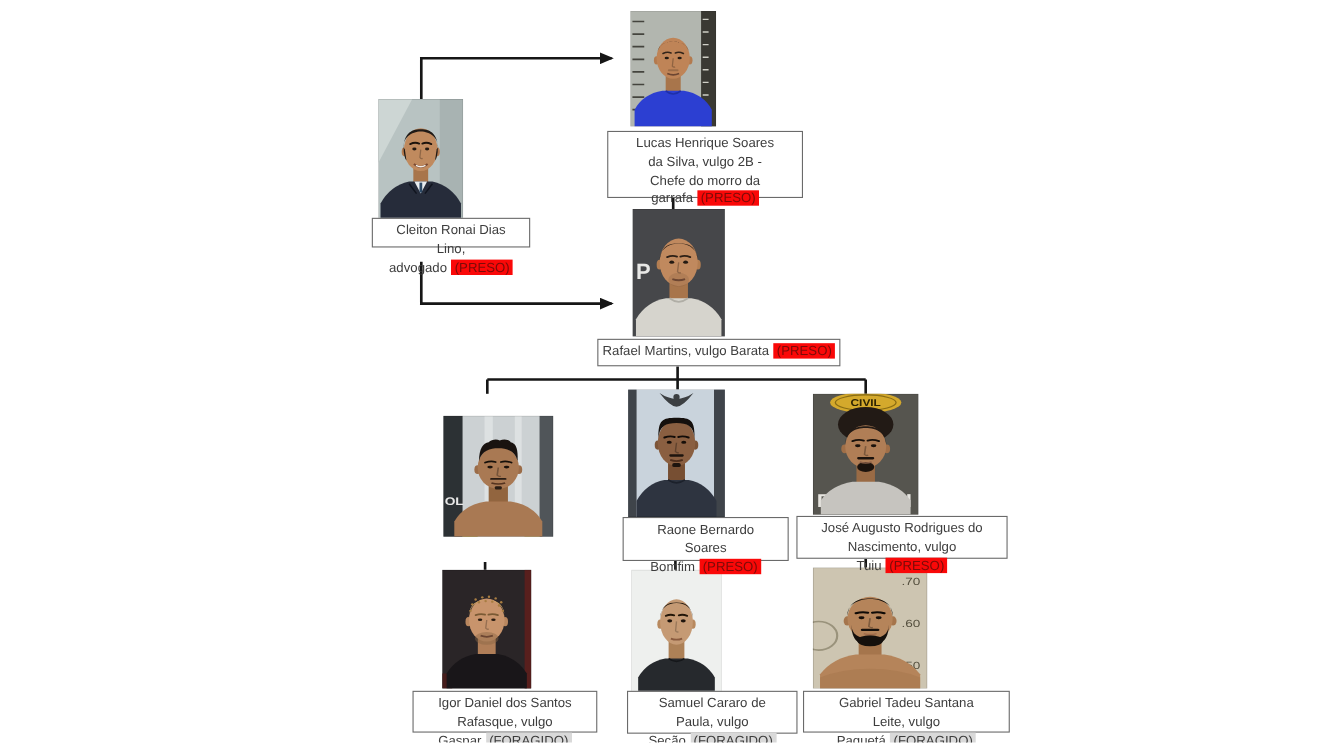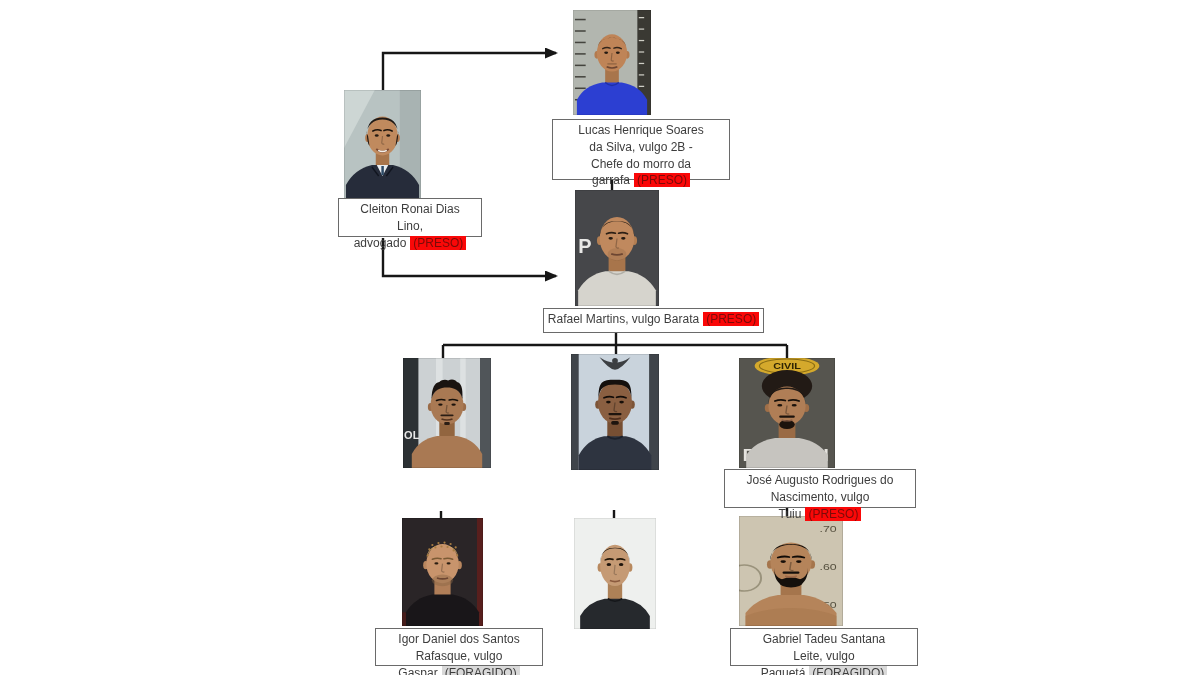--- a/index.html
+++ b/index.html
@@ -131,21 +131,21 @@
       <path d="M30,41.5 Q34.5,39.5 38.5,41" stroke="#2d2016" stroke-width="1.6" fill="none" stroke-linecap="round"></path>
       <path d="M41.5,41 Q45.5,39.5 50,41.5" stroke="#2d2016" stroke-width="1.6" fill="none" stroke-linecap="round"></path>
       <ellipse cx="34" cy="45.8" rx="2.1" ry="1.3" fill="#241a12"></ellipse>
       <ellipse cx="46" cy="45.8" rx="2.1" ry="1.3" fill="#241a12"></ellipse>
       <path d="M40,46 L39,54 Q40.2,55.6 41.9,54.8" stroke="rgba(0,0,0,0.25)" stroke-width="1.2" fill="none"></path>
       <path d="M34.5,60.5 Q40,62.5 45.5,60.5" stroke="#6d4632" stroke-width="1.7" fill="none"></path>
       <rect width="80" height="110" fill="none" stroke="rgba(0,0,0,0.2)"></rect>
     </svg>
   </div>
 
-  <div class="photo" style="left:403px;top:358px;width:88px;height:110px">
+  <div class="photo" style="left:403px;top:378px;width:100px;height:110px">
     <svg viewBox="0 0 80 110" preserveAspectRatio="none">
       <rect width="80" height="110" fill="#ccd1d3"></rect>
       <rect x="30" width="6" height="110" fill="#dde1e2"></rect>
       <rect x="52" width="5" height="110" fill="#dde1e2"></rect>
       <rect width="14" height="110" fill="#2c3134"></rect>
       <rect x="70" width="10" height="110" fill="#3a4043" opacity="0.85"></rect>
       <text x="1" y="81" font-size="10" font-weight="bold" fill="#e8e8e8">OL</text>
       <rect x="14" y="100" width="11" height="10" fill="#b9ae3e"></rect>
       <rect x="59" y="102" width="11" height="8" fill="#b9ae3e" opacity="0.7"></rect>
       <rect x="33" y="58" width="14" height="24" fill="#92653f"></rect>
@@ -299,36 +299,42 @@
       <path d="M40,46 L39.1,53.5 Q40.3,55 41.9,54.3" stroke="rgba(0,0,0,0.3)" stroke-width="1.2" fill="none"></path>
       <path d="M35.5,60 Q40,61.8 44.5,60" stroke="#a06a4a" stroke-width="1.4" fill="none"></path>
       <rect width="80" height="110" fill="none" stroke="rgba(0,0,0,0.2)"></rect>
     </svg>
   </div>
 
   <div class="label" style="left:522px;top:119px;width:178px;height:61px">
     <p><span>Lucas Henrique Soares da Silva, vulgo 2B - Chefe do morro da garrafa</span><span class="st preso">(PRESO)</span></p>
   </div>
 
-  <div class="label" style="left:308px;top:198px;width:144px;height:39px">
+  <div class="label" style="left:308px;top:198px;width:144px;height:27px">
     <p><span>Cleiton Ronai Dias Lino, advogado</span><span class="st preso">(PRESO)</span></p>
   </div>
 
   <div class="label nowrap" style="left:513px;top:308px;width:221px;height:25px">
     <p><span>Rafael Martins, vulgo Barata</span><span class="st preso">(PRESO)</span></p>
   </div>
 
 
+  <div class="label" style="left:536px;top:470px;width:151px;height:40px">
+    <p><span>Raone Bernardo Soares Bomfim</span><span class="st preso">(PRESO)</span></p>
+  </div>
 
   <div class="label" style="left:694px;top:469px;width:192px;height:39px">
     <p><span>José Augusto Rodrigues do Nascimento, vulgo Tuiu</span><span class="st preso">(PRESO)</span></p>
   </div>
 
   <div class="label" style="left:345px;top:628px;width:168px;height:38px">
     <p><span>Igor Daniel dos Santos Rafasque, vulgo Gaspar</span><span class="st foragido">(FORAGIDO)</span></p>
   </div>
 
+  <div class="label" style="left:540px;top:628px;width:155px;height:39px">
+    <p><span>Samuel Cararo de Paula, vulgo Secão</span><span class="st foragido">(FORAGIDO)</span></p>
+  </div>
 
   <div class="label" style="left:700px;top:628px;width:188px;height:38px">
     <p><span>Gabriel Tadeu Santana Leite, vulgo Paquetá</span><span class="st foragido">(FORAGIDO)</span></p>
   </div>
 
 </div>
 
 </body></html>

